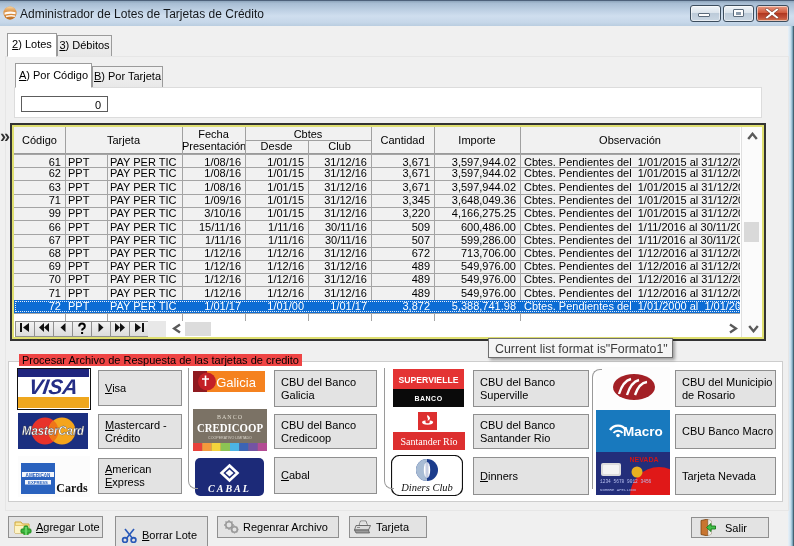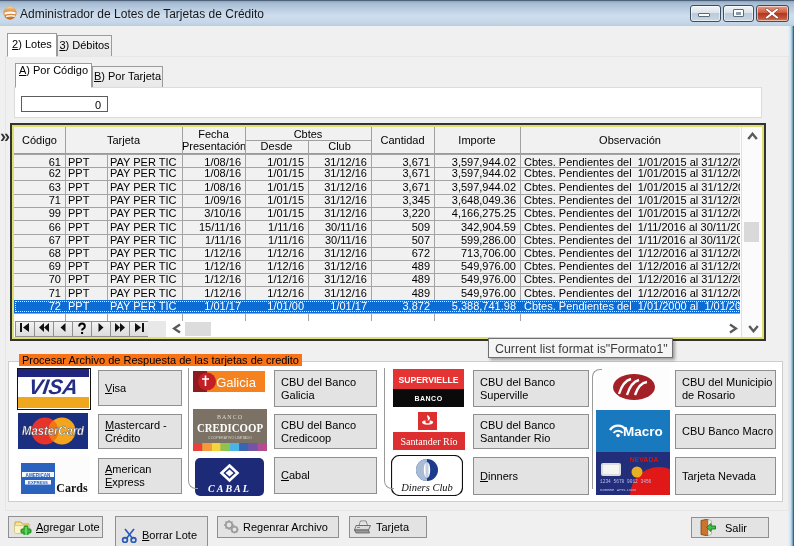--- a/index.html
+++ b/index.html
@@ -95,21 +95,21 @@
 </svg>
 
 <div id="rborder" class="abs"></div>
 
 <div id="page1" class="abs"></div>
 <div id="tab2" class="abs tab" style="padding-top:3px"><u>3</u>) Débitos</div>
 <div id="tab1" class="abs tab" style="padding-top:4px"><u>2</u>) Lotes</div>
 
 <div id="pageA" class="abs"></div>
 <div id="tabB" class="abs tab" style="padding-top:3px"><u>B</u>) Por Tarjeta</div>
-<div id="tabA" class="abs tab" style=""><u>A</u>) Por Código</div>
+<div id="tabA" class="abs tab" style="padding-top:5px"><u>A</u>) Por Código</div>
 <div id="txt0" class="abs">0</div>
 
 <div id="chev" class="abs">»</div>
 
 <div id="grid" class="abs"></div>
 <div id="gridin" class="abs"></div>
 <div class="abs" style="left:14px;top:154px;width:726px;height:159px;background:#f1f1f1"></div>
 <div id="ghead" class="abs"></div>
 <div class="hc" style="left:14px;top:127px;width:51px;height:27px;line-height:27px">Código</div>
 <div class="hc" style="left:65px;top:127px;width:117px;height:27px;line-height:27px">Tarjeta</div>
@@ -185,21 +185,21 @@
 <div class="cell" style="left:510px;width:216px;line-height:13px;height:13px">Cbtes. Pendientes del&nbsp; 1/01/2015 al 31/12/2016</div>
 </div>
 <div class="abs" style="left:14px;top:220px;width:726px;height:14px">
 <div class="cell r" style="left:0px;width:47px;line-height:14px;height:14px">66</div>
 <div class="cell" style="left:54px;width:39px;line-height:14px;height:14px">PPT</div>
 <div class="cell" style="left:96px;width:72px;line-height:14px;height:14px">PAY PER TIC</div>
 <div class="cell r" style="left:168px;width:59px;line-height:14px;height:14px">15/11/16</div>
 <div class="cell r" style="left:231px;width:59px;line-height:14px;height:14px">1/11/16</div>
 <div class="cell r" style="left:294px;width:59px;line-height:14px;height:14px">30/11/16</div>
 <div class="cell r" style="left:357px;width:59px;line-height:14px;height:14px">509</div>
-<div class="cell r" style="left:420px;width:82px;line-height:14px;height:14px">342,904.59</div>
+<div class="cell r" style="left:420px;width:82px;line-height:14px;height:14px">600,486.00</div>
 <div class="cell" style="left:510px;width:216px;line-height:14px;height:14px">Cbtes. Pendientes del&nbsp; 1/11/2016 al 30/11/2016</div>
 </div>
 <div class="abs" style="left:14px;top:234px;width:726px;height:13px">
 <div class="cell r" style="left:0px;width:47px;line-height:13px;height:13px">67</div>
 <div class="cell" style="left:54px;width:39px;line-height:13px;height:13px">PPT</div>
 <div class="cell" style="left:96px;width:72px;line-height:13px;height:13px">PAY PER TIC</div>
 <div class="cell r" style="left:168px;width:59px;line-height:13px;height:13px">1/11/16</div>
 <div class="cell r" style="left:231px;width:59px;line-height:13px;height:13px">1/11/16</div>
 <div class="cell r" style="left:294px;width:59px;line-height:13px;height:13px">30/11/16</div>
 <div class="cell r" style="left:357px;width:59px;line-height:13px;height:13px">507</div>
@@ -322,21 +322,21 @@
   </svg>
 <svg class="abs" style="left:172px;top:323px" width="9" height="11" viewBox="0 0 9 11">
     <path d="M8 1.5 L2 5.5 L8 9.5" stroke="#5a5a5a" stroke-width="2.4" fill="none"></path>
   </svg>
 <div class="abs" style="left:744px;top:222px;width:15px;height:20px;background:#d9d9d9"></div>
 <div class="abs" style="left:185px;top:322px;width:26px;height:14px;background:#dcdcdc"></div>
 
 <div id="tooltip" class="abs">Current list format is"Formato1"</div>
 
 <div id="gbox" class="abs"></div>
-<div id="gblabel" class="abs" style="background:#f97316;padding:0 3px;margin-left:-3px">Procesar Archivo de Respuesta de las tarjetas de credito</div>
+<div id="gblabel" class="abs" style="background:#ef4444;padding:0 3px;margin-left:-3px">Procesar Archivo de Respuesta de las tarjetas de credito</div>
 
 <div class="logo" style="left:17px;top:368px;width:74px;height:42px;border:1.5px solid #111;background:#fff">
 <div class="abs" style="left:0;top:0;width:71px;height:8px;background:#20257e"></div>
 <div class="abs" style="left:0;top:28px;width:71px;height:11px;background:#efa71e"></div>
 <div class="abs" style="left:0;top:6px;width:71px;height:24px;font-style:italic;font-weight:bold;font-size:21px;color:#252e86;text-align:center;letter-spacing:0px;transform:skewX(-8deg)">VISA</div>
 </div>
 <svg class="abs" style="left:18px;top:413px" width="70" height="36" viewBox="0 0 70 36">
 <rect width="70" height="36" fill="#1b2f80"></rect>
 <circle cx="27" cy="18" r="13.5" fill="#e8332a"></circle>
 <circle cx="44" cy="18" r="13.5" fill="#f4a51c"></circle>

